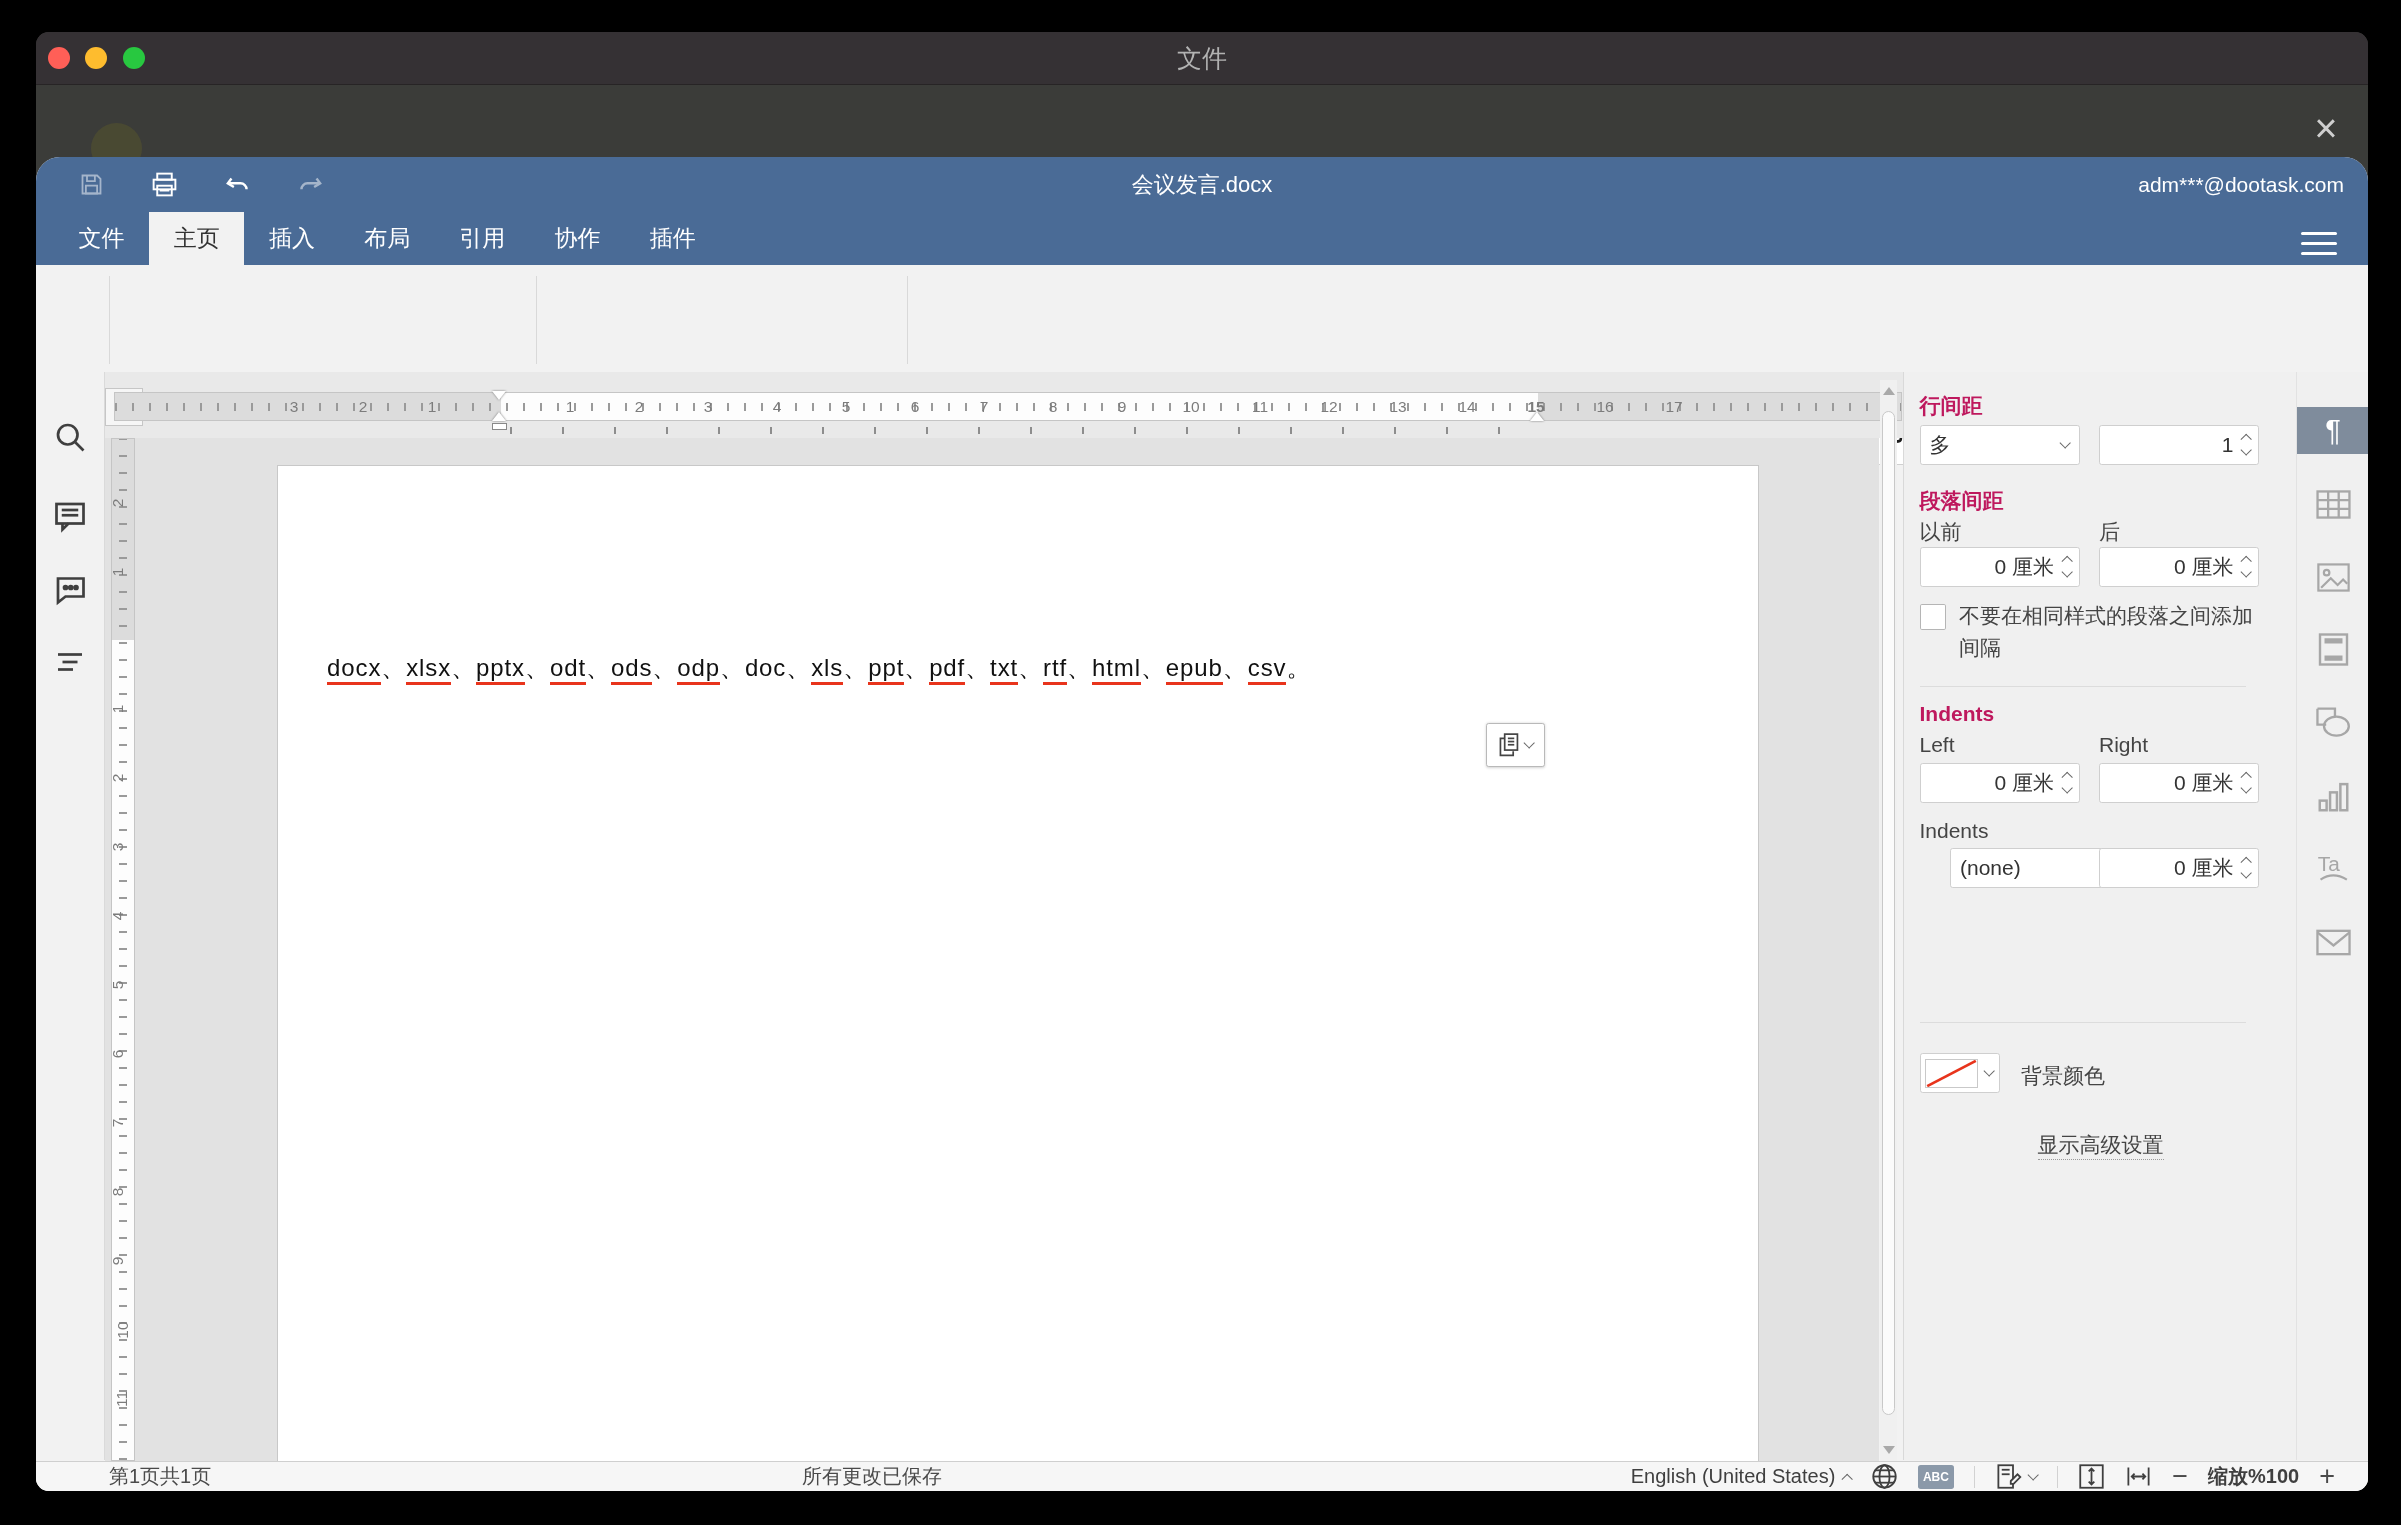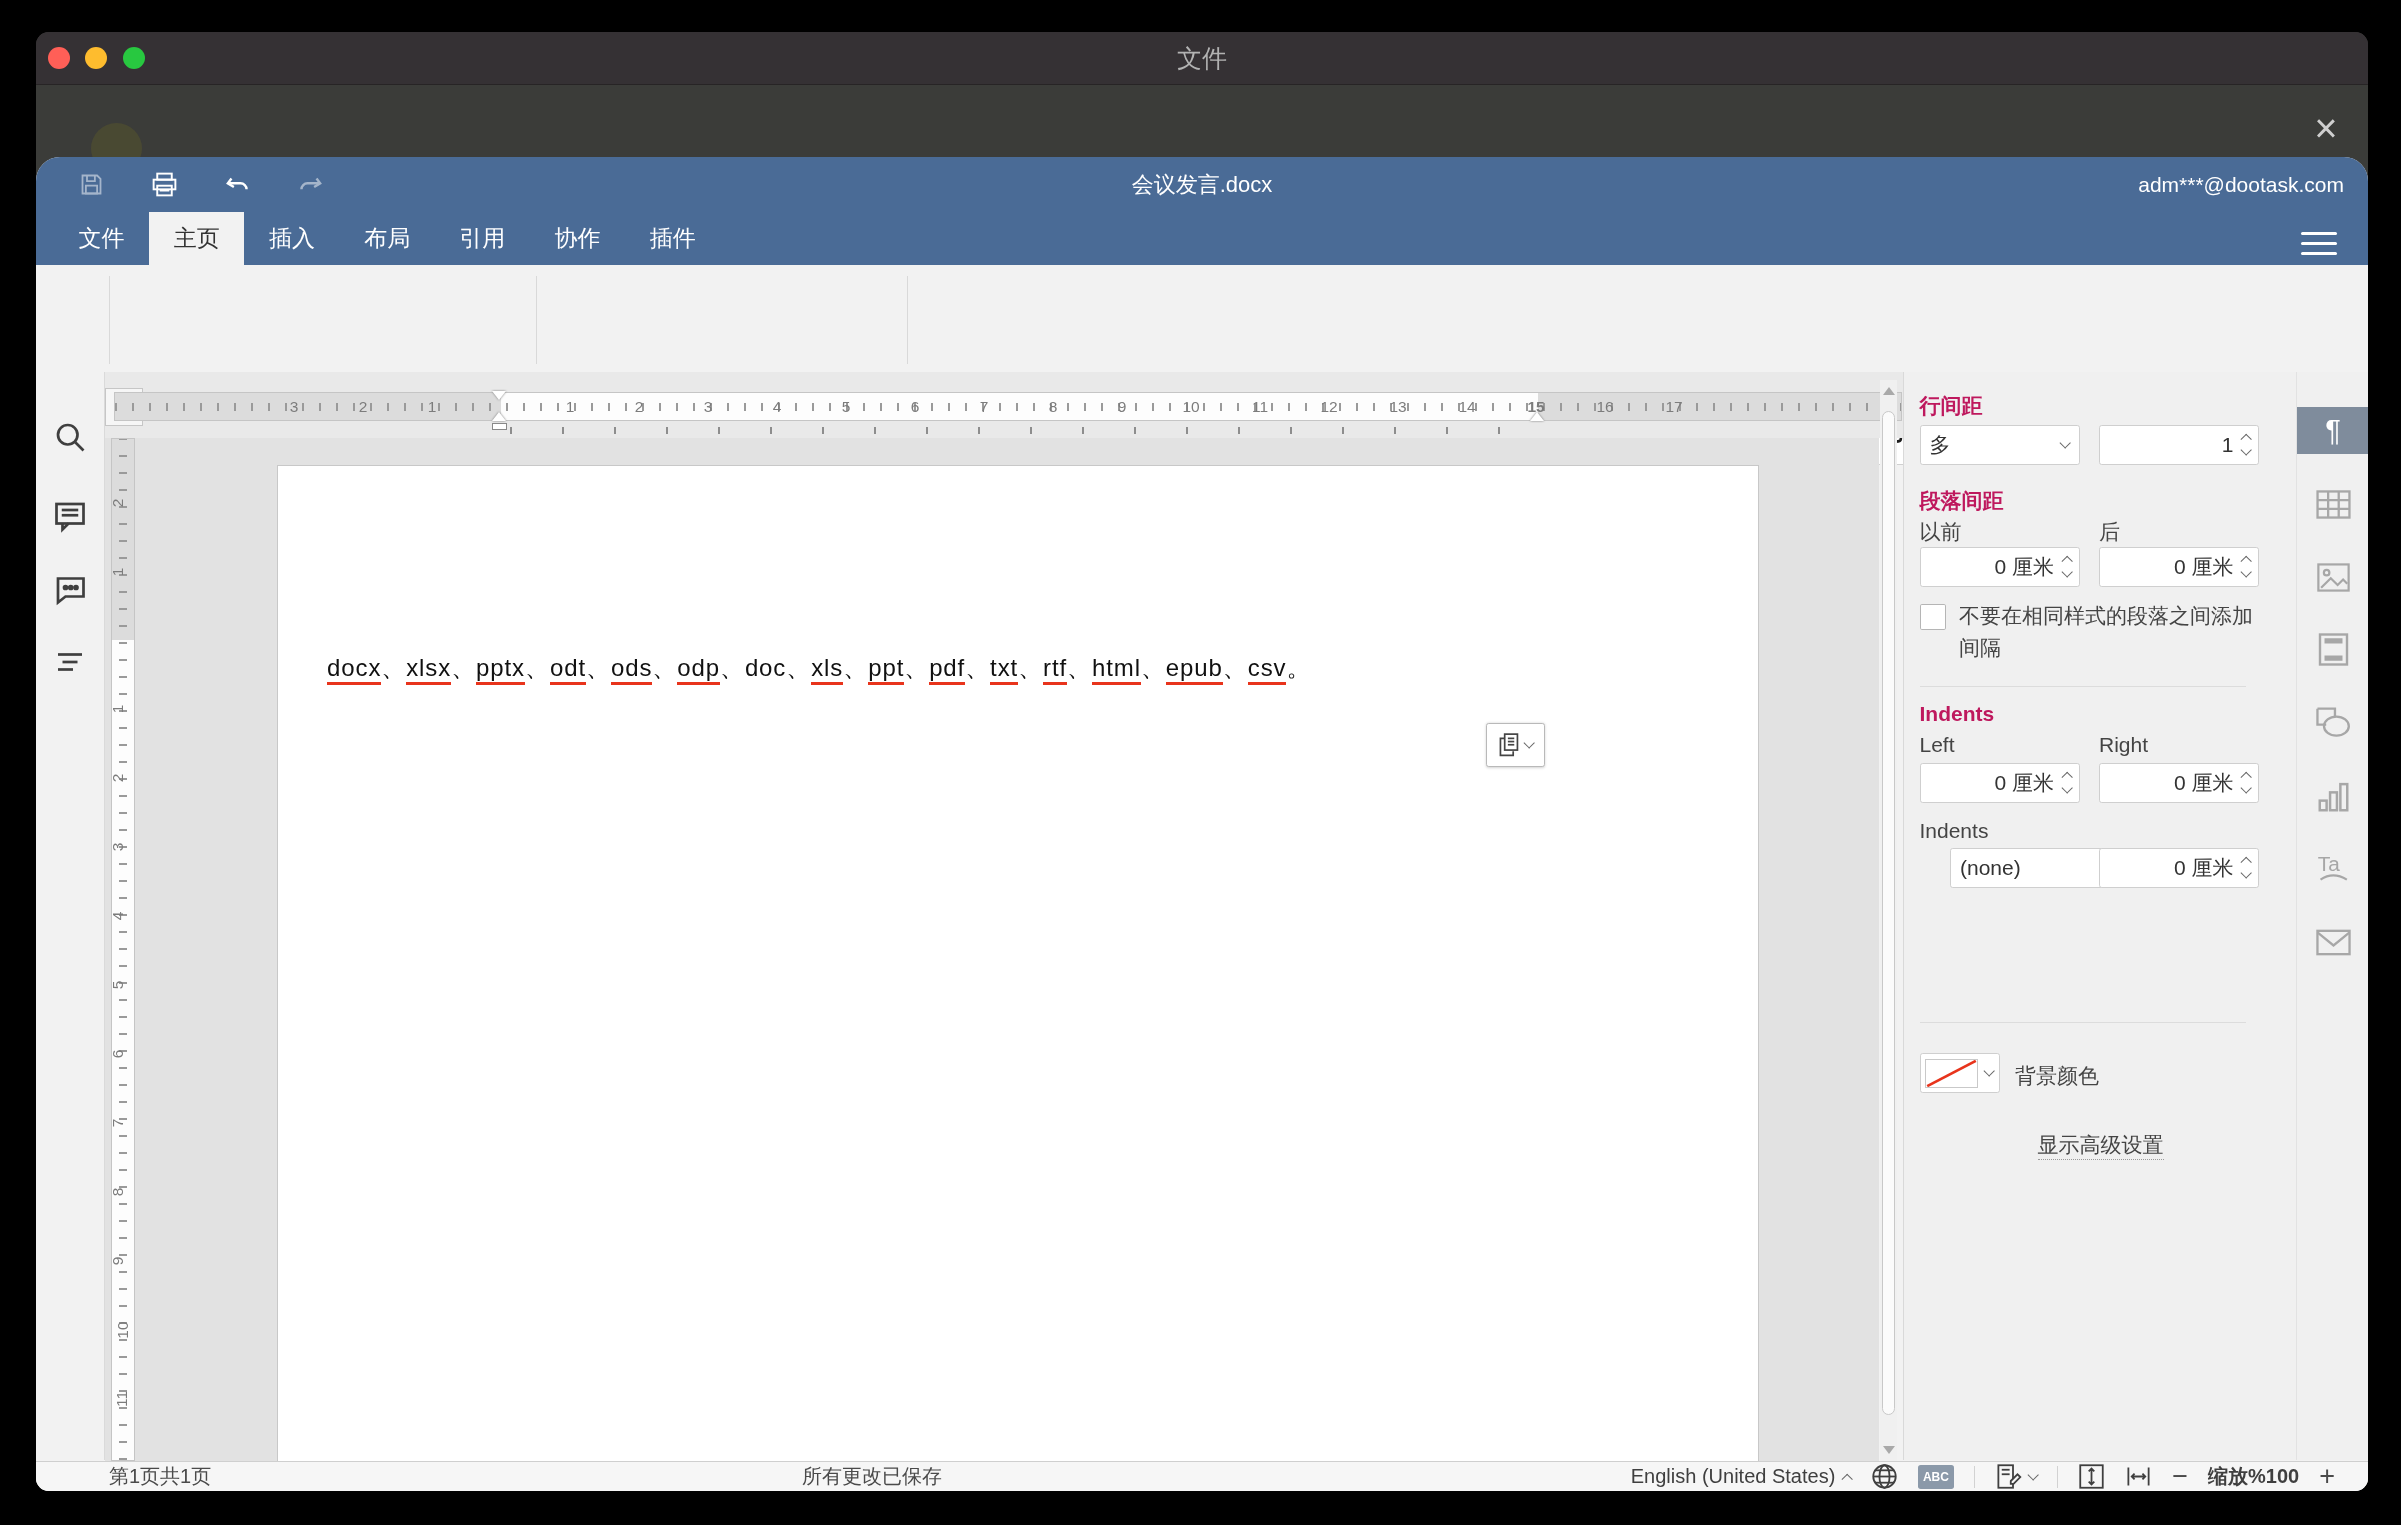--- a/index.html
+++ b/index.html
@@ -620,21 +620,21 @@
       </div>
       <div class="pdivider" style="top:650px;"></div>
       <div id="color-swatch">
         <span class="well">
           <svg width="51" height="27" viewBox="0 0 56 30">
               <line x1="1" y1="29" x2="55" y2="1" stroke="#e8341c" stroke-width="3"></line>
             </svg>
         </span>
         <span class="vchev small" style="margin-left:7.3px;"></span>
       </div>
-      <div class="plabel" style="left:111px;top:690px;">背景颜色</div>
+      <div class="plabel" style="left:117px;top:690px;">背景颜色</div>
 
       <div id="adv-link"><span>显示高级设置</span></div>
     </div>
 
     <div id="rail" class="abs">
       <div class="rail-item active" style="top:35px;">
         <span class="pil">¶</span>
         </div>
       <div class="rail-item" style="top:109px;">
         <svg width="35" height="29" viewBox="0 0 24 20" fill="none" stroke="#a7a7a7" stroke-width="1.6">

